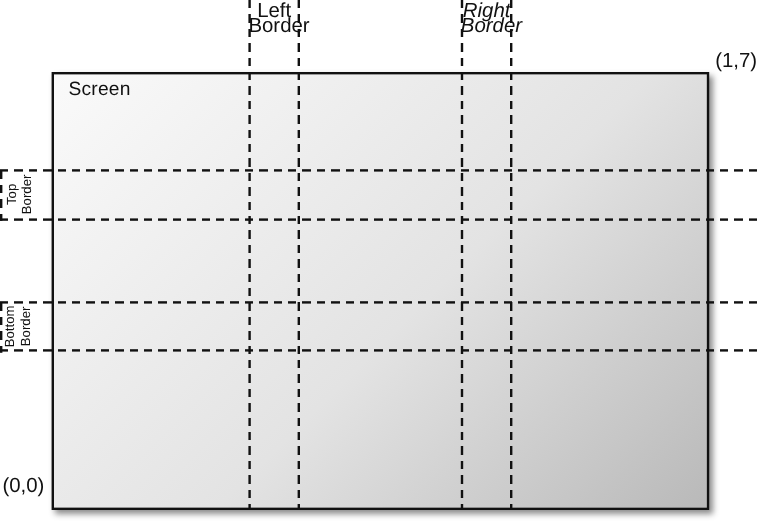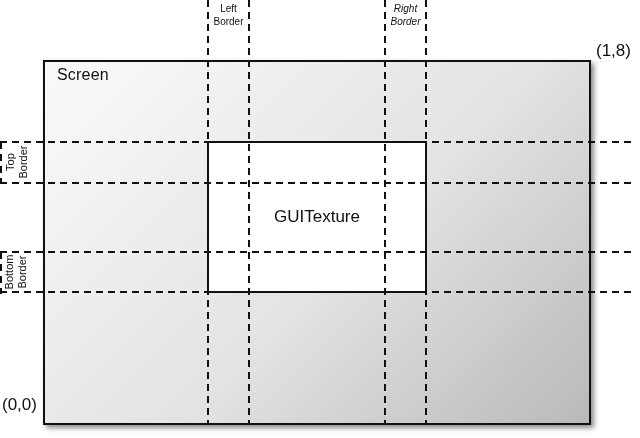--- a/index.html
+++ b/index.html
@@ -51,21 +51,21 @@
   .hline {
     position: absolute;
     height: 2px;
     background: repeating-linear-gradient(to right, var(--line) 0 7px, transparent 7px 12px);
   }
   .top-label {
     position: absolute;
     top: 2px;
     width: 43px;
     text-align: center;
-    font-size: 10px;
+    font-size: 17px;
     line-height: 13px;
   }
   .side-label {
     position: absolute;
     font-size: 11px;
     line-height: 13px;
     text-align: center;
     white-space: nowrap;
   }
   .rot { transform: translate(-50%, -50%) rotate(-90deg); }
@@ -76,23 +76,20 @@
 </style>
 </head>
 <body>
 
 <div id="canvas">
 
   <div class="screen-rect">
     <div class="screen-label">Screen</div>
   </div>
 
-  <div class="texture-rect">
-    <div class="texture-label">GUITexture</div>
-  </div>
 
   <div class="vline" style="left:207px; top:0; height:424px;"></div>
   <div class="vline" style="left:248px; top:0; height:424px;"></div>
   <div class="vline" style="left:384px; top:0; height:424px;"></div>
   <div class="vline" style="left:425px; top:0; height:424px;"></div>
 
   <div class="hline" style="top:141px; left:0; width:631px;"></div>
   <div class="hline" style="top:182px; left:0; width:631px;"></div>
   <div class="hline" style="top:251px; left:0; width:631px;"></div>
   <div class="hline" style="top:291px; left:0; width:631px;"></div>
@@ -111,16 +108,16 @@
 
   <div class="side-label rot" style="left:17px; top:162px;">
     <div>Top</div>
     <div>Border</div>
   </div>
   <div class="side-label rot" style="left:16px; top:272px;">
     <div>Bottom</div>
     <div>Border</div>
   </div>
 
-  <div class="corner-label" style="left:596px; top:41px;">(1,8)</div>
+  <div class="corner-label" style="left:596px; top:41px;">(1,7)</div>
   <div class="corner-label" style="left:2px; top:395px;text-align:right;">(0,0)</div>
 
 </div>
 
 </body></html>

